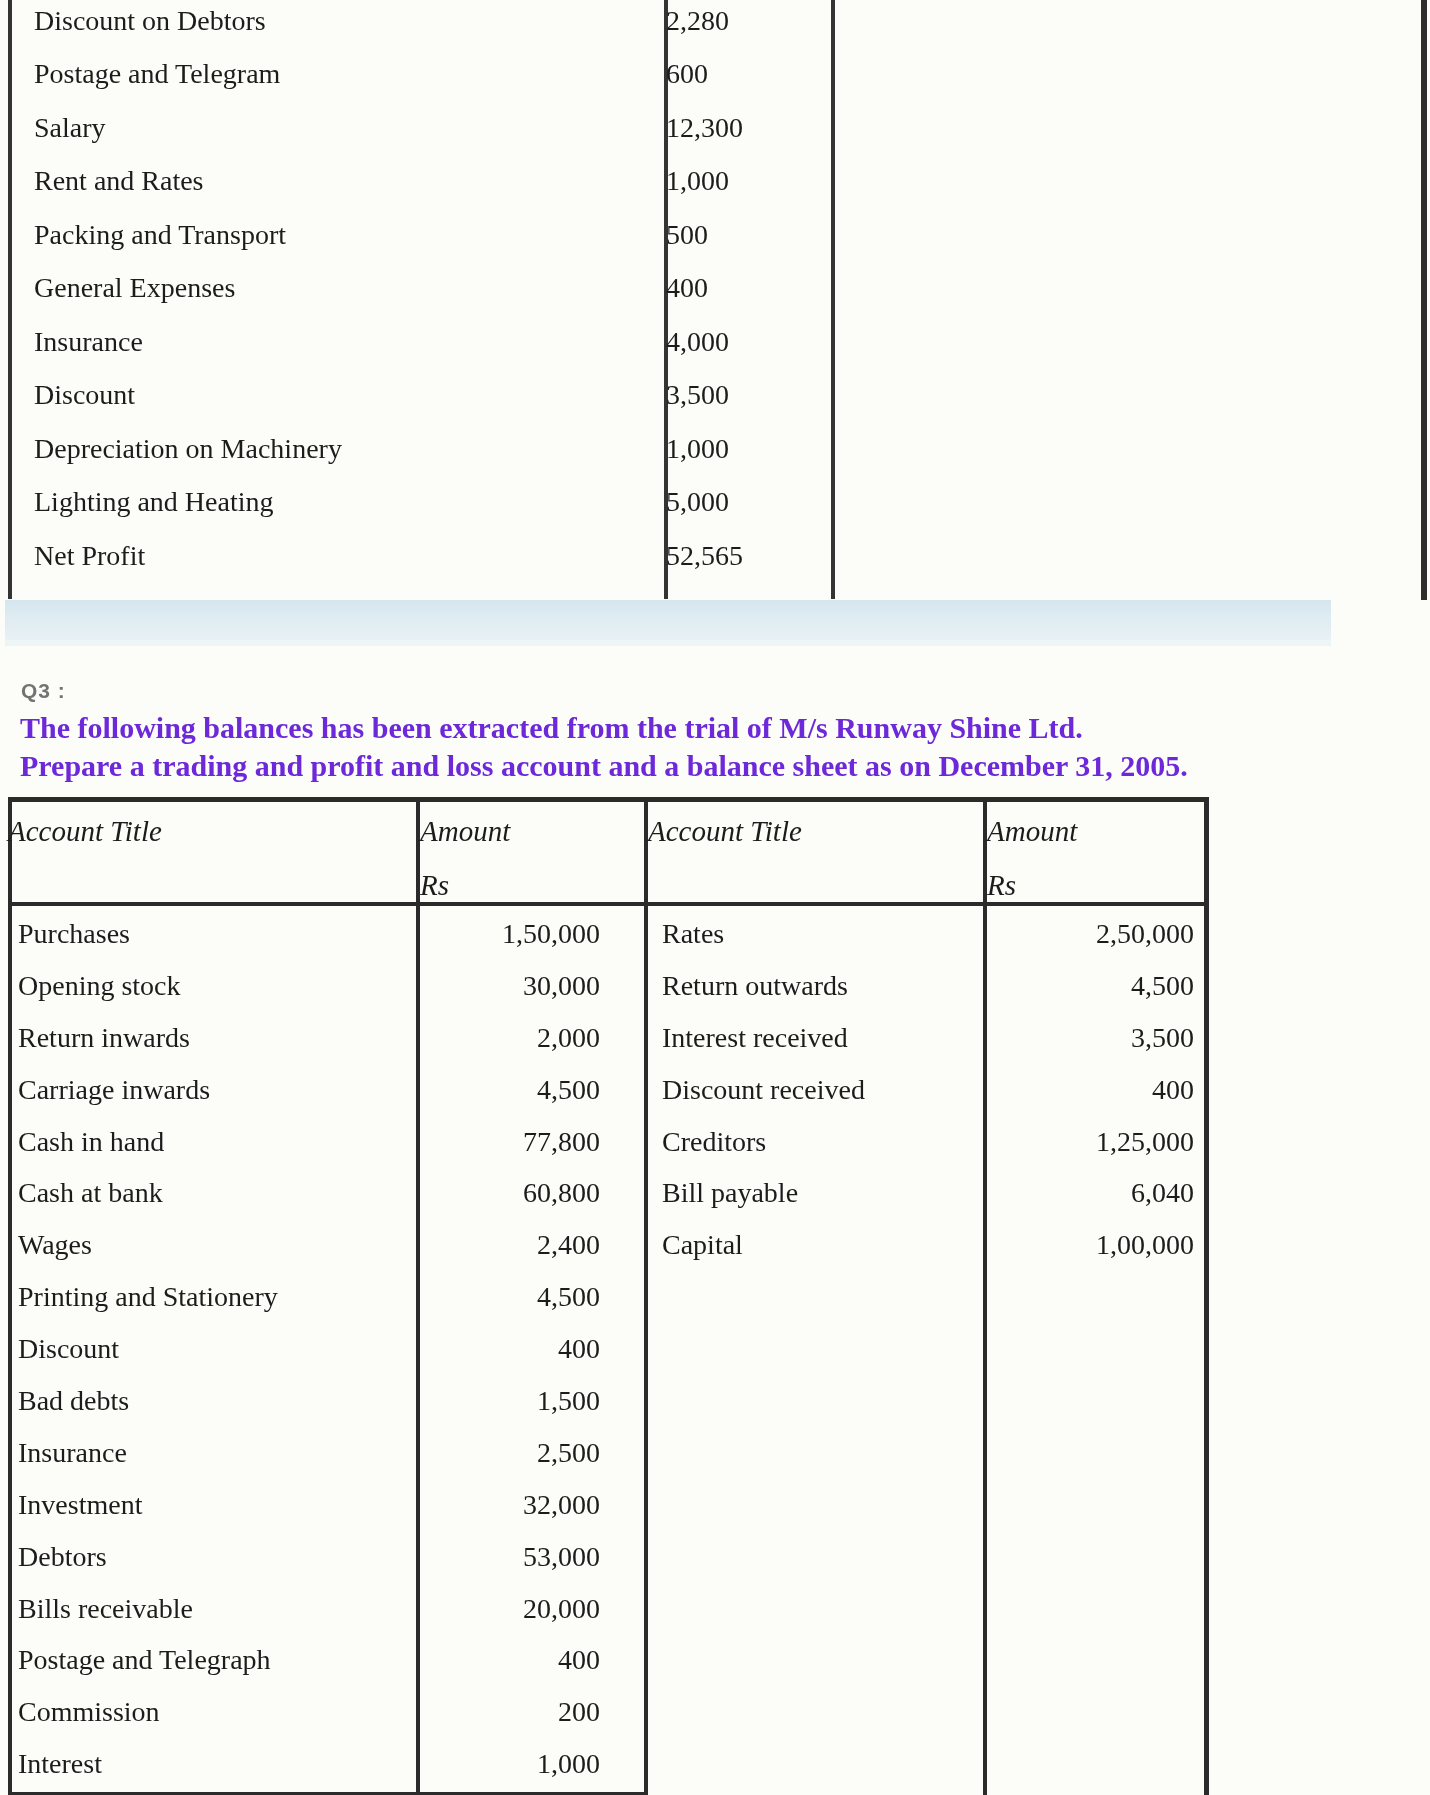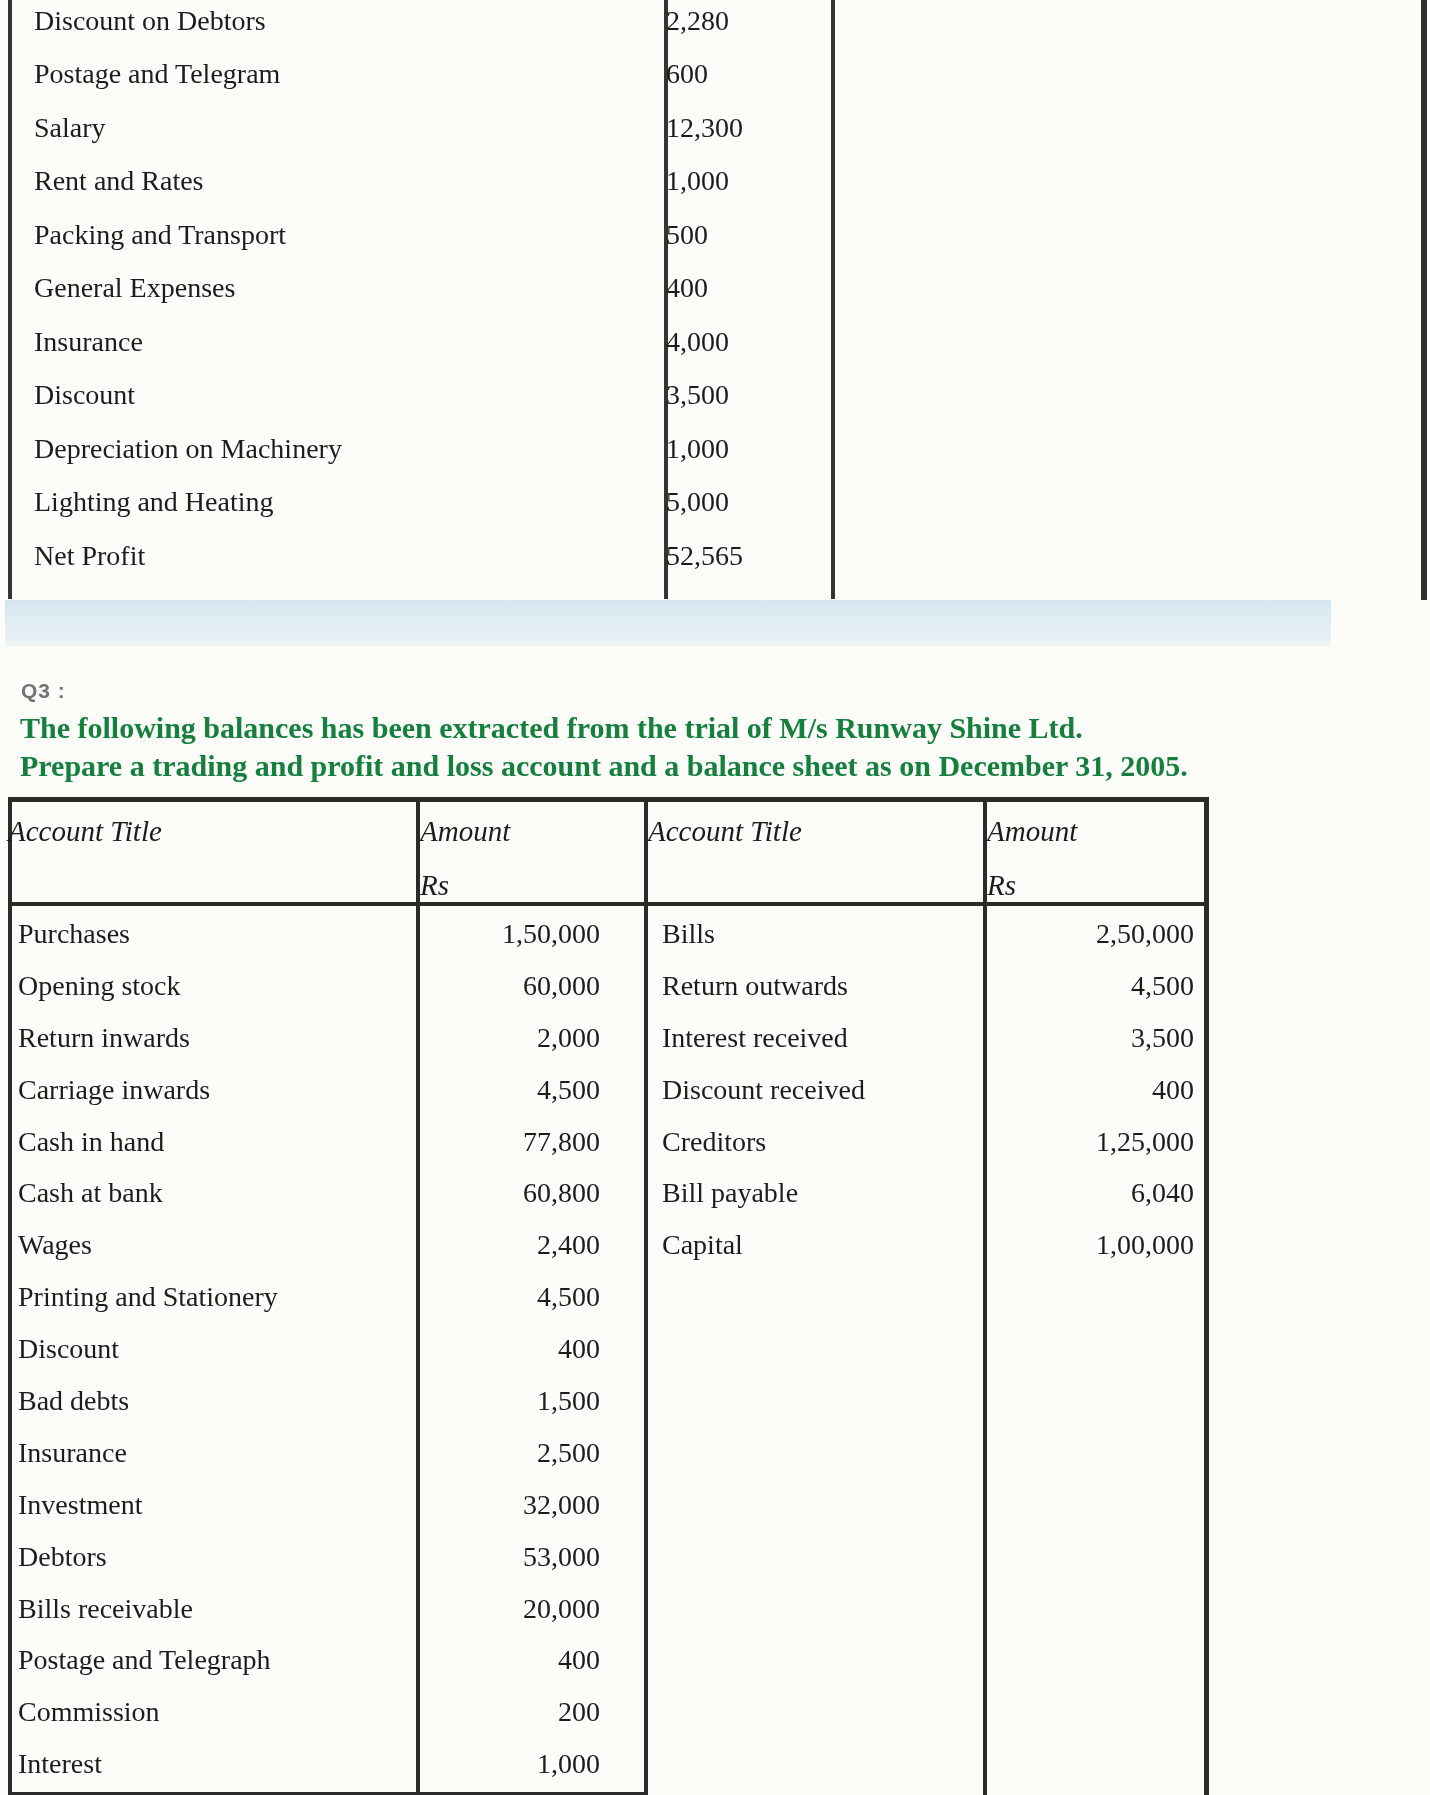--- a/index.html
+++ b/index.html
@@ -30,21 +30,21 @@
     border-bottom:6px solid #eef5f7;
   }
   
   .q-number {
     position:absolute; left:21px; top:679px;
     font-family:"Liberation Sans","DejaVu Sans",sans-serif;
     font-weight:bold; font-size:21px; color:#737373; letter-spacing:1px;
   }
   .q-line1, .q-line2 {
     position:absolute; left:20px;
-    font-weight:bold; font-size:30px; color:#15803d; white-space:nowrap;
+    font-weight:bold; font-size:30px; color:#6d28d9; white-space:nowrap;
   }
   .q-line1 { top:711px; }
   .q-line2 { top:749px; }
   
   .t2 { position:absolute; left:8px; top:797px; width:1201px; height:998px; }
   .t2-top    { position:absolute; left:0; top:0; width:100%; height:5px; background:#2b2b2b; }
   .t2-hdr-sep{ position:absolute; left:0; top:105px; width:100%; height:4px; background:#2b2b2b; }
   .t2 .vline { background:#2b2b2b; }
   .t2 .v-1 { left:0;      width:4px; height:998px; }
   .t2 .v-2 { left:408px;  width:4px; height:998px; }
@@ -161,27 +161,27 @@
         <div class="t2-hline2">Rs</div>
       </div>
     </div>
     <div class="t2-hdr-sep"></div>
 
     <div class="t2-rows">
 
         <div class="t2-row">
           <div class="t2-cl1">Purchases</div>
           <div class="t2-ca1">1,50,000</div>
-          <div class="t2-cl2">Bills</div>
+          <div class="t2-cl2">Rates</div>
           <div class="t2-ca2">2,50,000</div>
         </div>
 
         <div class="t2-row">
           <div class="t2-cl1">Opening stock</div>
-          <div class="t2-ca1">60,000</div>
+          <div class="t2-ca1">30,000</div>
           <div class="t2-cl2">Return outwards</div>
           <div class="t2-ca2">4,500</div>
         </div>
 
         <div class="t2-row">
           <div class="t2-cl1">Return inwards</div>
           <div class="t2-ca1">2,000</div>
           <div class="t2-cl2">Interest received</div>
           <div class="t2-ca2">3,500</div>
         </div>

